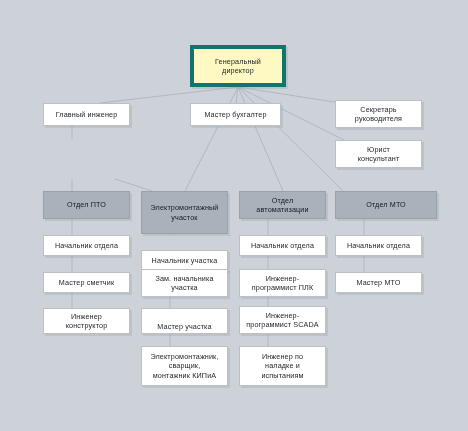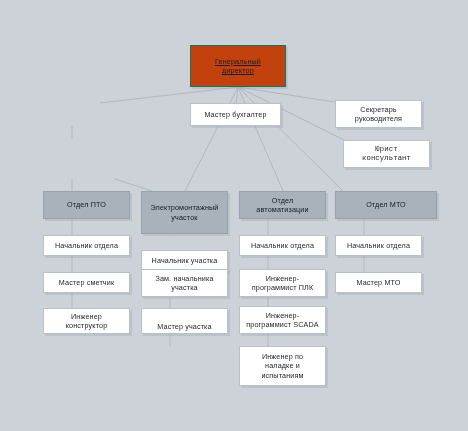--- a/index.html
+++ b/index.html
@@ -46,24 +46,23 @@
     border: 1px solid #b9c0c6;
     box-shadow: 2px 2px 0 rgba(150,158,166,0.30);
   }
   .node.gray {
     background: #a9b2bb;
     border: 1px solid #98a2ac;
     box-shadow: 2px 2px 0 rgba(150,158,166,0.30);
     color: #14181d;
   }
   .node.root {
-    background: #c2410c;
-    border: 1px solid #0f766e;
+    background: #fef9c3;
+    border: 4px solid #0f766e;
     box-shadow: 2px 2px 0 rgba(150,158,166,0.30);
-    text-decoration: underline;
   }
   .node span {
     display: block;
     width: 100%;
   }
 </style>
 </head>
 <body>
 
 <div id="chart">
@@ -88,27 +87,30 @@
       <path d="M 268 219 L 268 235" stroke="#b0b8c0" stroke-width="1" fill="none"></path>
       <path d="M 268 256 L 268 269" stroke="#b0b8c0" stroke-width="1" fill="none"></path>
       <path d="M 268 297 L 268 306" stroke="#b0b8c0" stroke-width="1" fill="none"></path>
       <path d="M 268 334 L 268 346" stroke="#b0b8c0" stroke-width="1" fill="none"></path>
       <path d="M 364 219 L 364 235" stroke="#b0b8c0" stroke-width="1" fill="none"></path>
       <path d="M 364 256 L 364 272" stroke="#b0b8c0" stroke-width="1" fill="none"></path>
     </svg>
 <div class="node root" style="left: 190px; top: 45px; width: 96px; height: 42px;">
       <span>Генеральный<br>директор</span>
     </div>
+    <div class="node white" style="left: 43px; top: 103px; width: 87px; height: 23px;">
+      <span>Главный инженер</span>
+    </div>
     <div class="node white" style="left: 190px; top: 103px; width: 91px; height: 23px;">
       <span>Мастер бухгалтер</span>
     </div>
     <div class="node white" style="left: 335px; top: 100px; width: 87px; height: 28px;">
       <span>Секретарь<br>руководителя</span>
     </div>
-    <div class="node white" style="left: 343px; top: 140px; width: 87px; height: 28px; font-family: Liberation Mono, monospace;">
+    <div class="node white" style="left: 335px; top: 140px; width: 87px; height: 28px;">
       <span>Юрист<br>консультант</span>
     </div>
     <div class="node gray" style="left: 43px; top: 191px; width: 87px; height: 28px;">
       <span>Отдел ПТО</span>
     </div>
     <div class="node gray" style="left: 141px; top: 191px; width: 87px; height: 43px;">
       <span>Электромонтажный<br>участок</span>
     </div>
     <div class="node gray" style="left: 239px; top: 191px; width: 87px; height: 28px;">
       <span>Отдел<br>автоматизации</span>
@@ -127,20 +129,23 @@
     </div>
     <div class="node white" style="left: 141px; top: 235px; width: 87px; height: 21px; margin-top: 15px;">
       <span>Начальник участка</span>
     </div>
     <div class="node white" style="left: 141px; top: 269px; width: 87px; height: 28px;">
       <span>Зам. начальника<br>участка</span>
     </div>
     <div class="node white" style="left: 141px; top: 308px; width: 87px; height: 26px; align-items: flex-end;">
       <span>Мастер участка</span>
     </div>
+    <div class="node white" style="left: 141px; top: 346px; width: 87px; height: 40px;">
+      <span>Электромонтажник,<br>сварщик,<br>монтажник КИПиА</span>
+    </div>
     <div class="node white" style="left: 239px; top: 235px; width: 87px; height: 21px;">
       <span>Начальник отдела</span>
     </div>
     <div class="node white" style="left: 239px; top: 269px; width: 87px; height: 28px;">
       <span>Инженер-<br>программист ПЛК</span>
     </div>
     <div class="node white" style="left: 239px; top: 306px; width: 87px; height: 28px;">
       <span>Инженер-<br>программист SCADA</span>
     </div>
     <div class="node white" style="left: 239px; top: 346px; width: 87px; height: 40px;">

